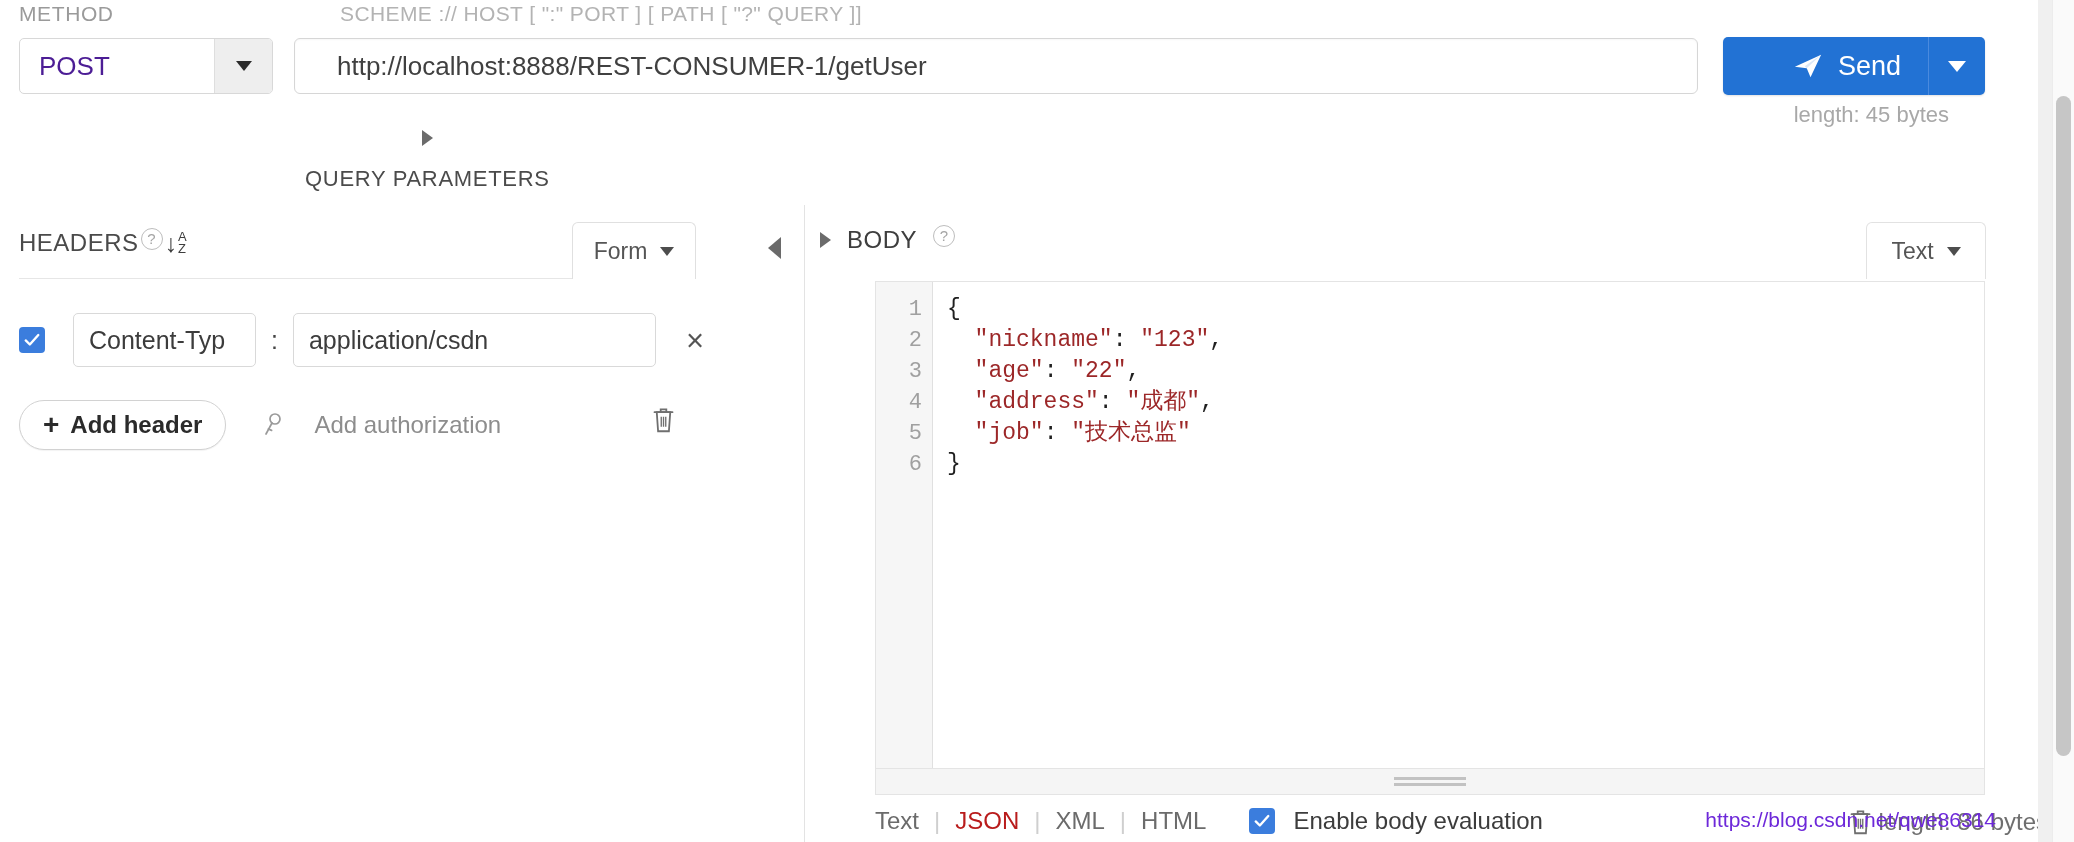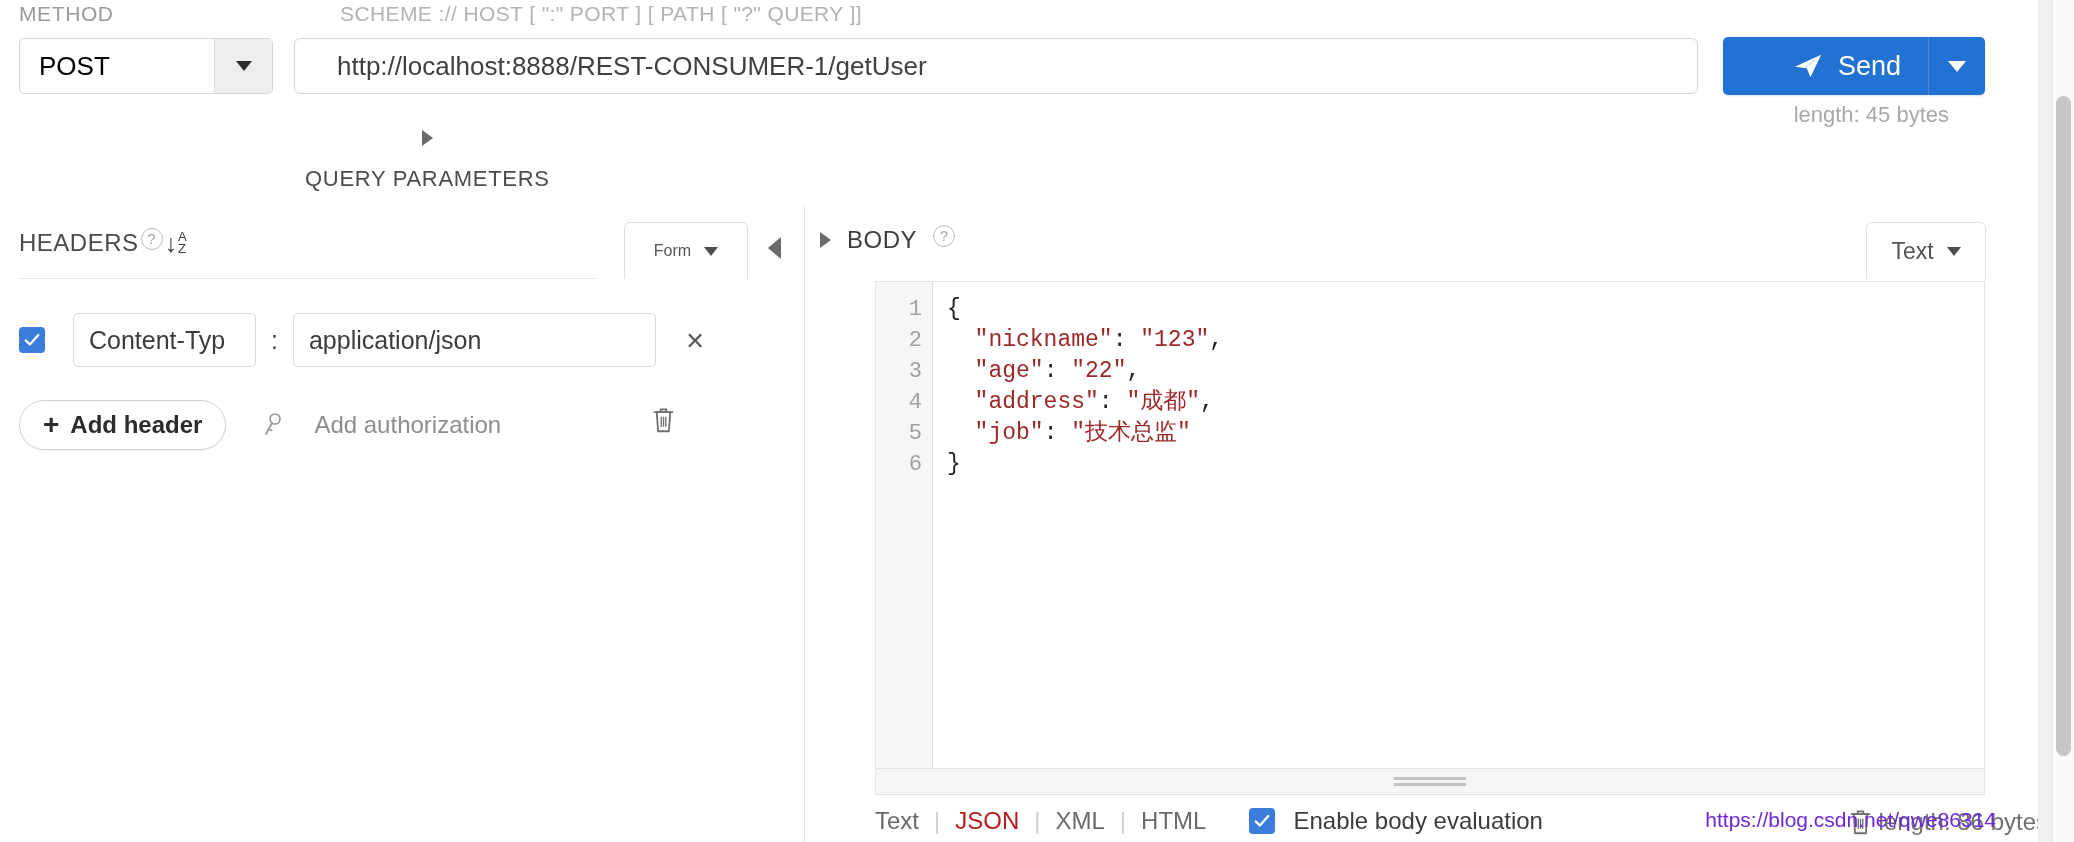--- a/index.html
+++ b/index.html
@@ -33,21 +33,21 @@
     position: absolute; left: 19px; top: 38px;
     width: 254px; height: 56px;
     border: 1px solid #d8d8d8; border-radius: 5px;
     background: #fff;
     display: flex; align-items: stretch;
     overflow: hidden;
   }
   .method-value {
     flex: 1; display: flex; align-items: center;
     padding-left: 19px;
-    font-size: 26px; color: #000000;
+    font-size: 26px; color: #4c1d95;
   }
   .method-arrow {
     width: 58px; background: #eeeeee;
     border-left: 1px solid #dedede;
     display: flex; align-items: center; justify-content: center;
   }
   .caret-down {
     width: 0; height: 0;
     border-left: 8px solid transparent;
     border-right: 8px solid transparent;
@@ -133,26 +133,26 @@
   .sortaz .az {
     display: flex; flex-direction: column;
     font-size: 13px; color: #3e3e3e; line-height: 12px;
   }
 
   .hdr-underline {
     position: absolute; left: 19px; top: 278px;
     width: 577px; height: 1px; background: #e6e6e6;
   }
   .form-select {
-    position: absolute; left: 624px; top: 222px;
+    position: absolute; left: 572px; top: 222px;
     width: 124px; height: 57px;
     border: 1px solid #e0e0e0; border-radius: 6px 6px 0 0;
     border-bottom: none; background: #fff;
     display: flex; align-items: center; justify-content: center; gap: 13px;
-    font-size: 16px; color: #555;
+    font-size: 23px; color: #555;
   }
   .caret-sm {
     width: 0; height: 0;
     border-left: 7px solid transparent;
     border-right: 7px solid transparent;
     border-top: 9px solid #4d4d4d;
   }
   .collapse-left {
     position: absolute; left: 768px; top: 237px;
     width: 0; height: 0;
@@ -369,21 +369,21 @@
   <div class="collapse-left"></div>
 
   <div class="header-row">
     <span class="chk">
       <svg width="18" height="18" viewBox="0 0 20 20">
         <path d="M3 10.5 L7.6 15 L17 4.5" stroke="#ffffff" stroke-width="2.6" fill="none" stroke-linecap="round" stroke-linejoin="round"></path>
       </svg>
     </span>
     <span class="hkey">Content-Typ</span>
     <span class="colon">:</span>
-    <span class="hval">application/json</span>
+    <span class="hval">application/csdn</span>
     <span class="xbtn">×</span>
   </div>
 
   <div class="addrow">
     <span class="add-header-btn">
       <span class="plus">+</span>
       <span>Add header</span>
     </span>
     <span class="add-auth">
       <svg width="24" height="26" viewBox="0 0 24 26">

